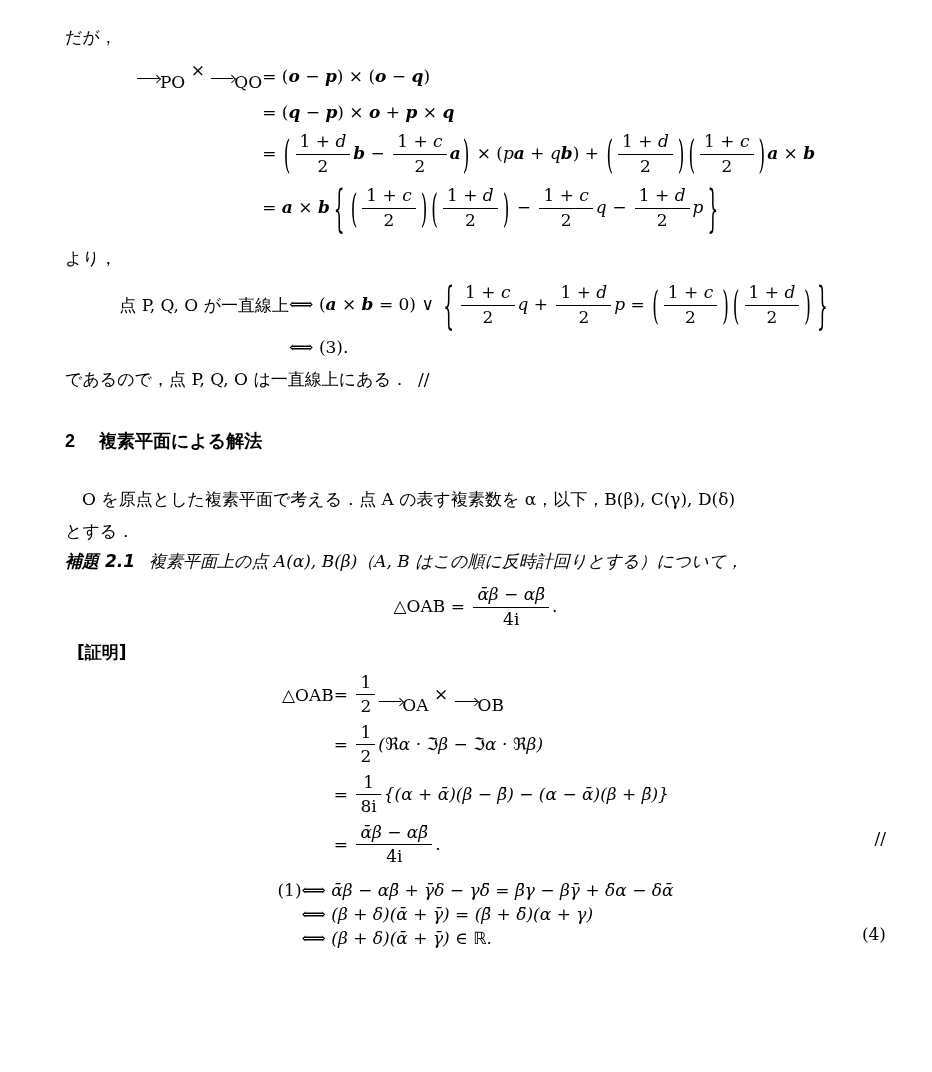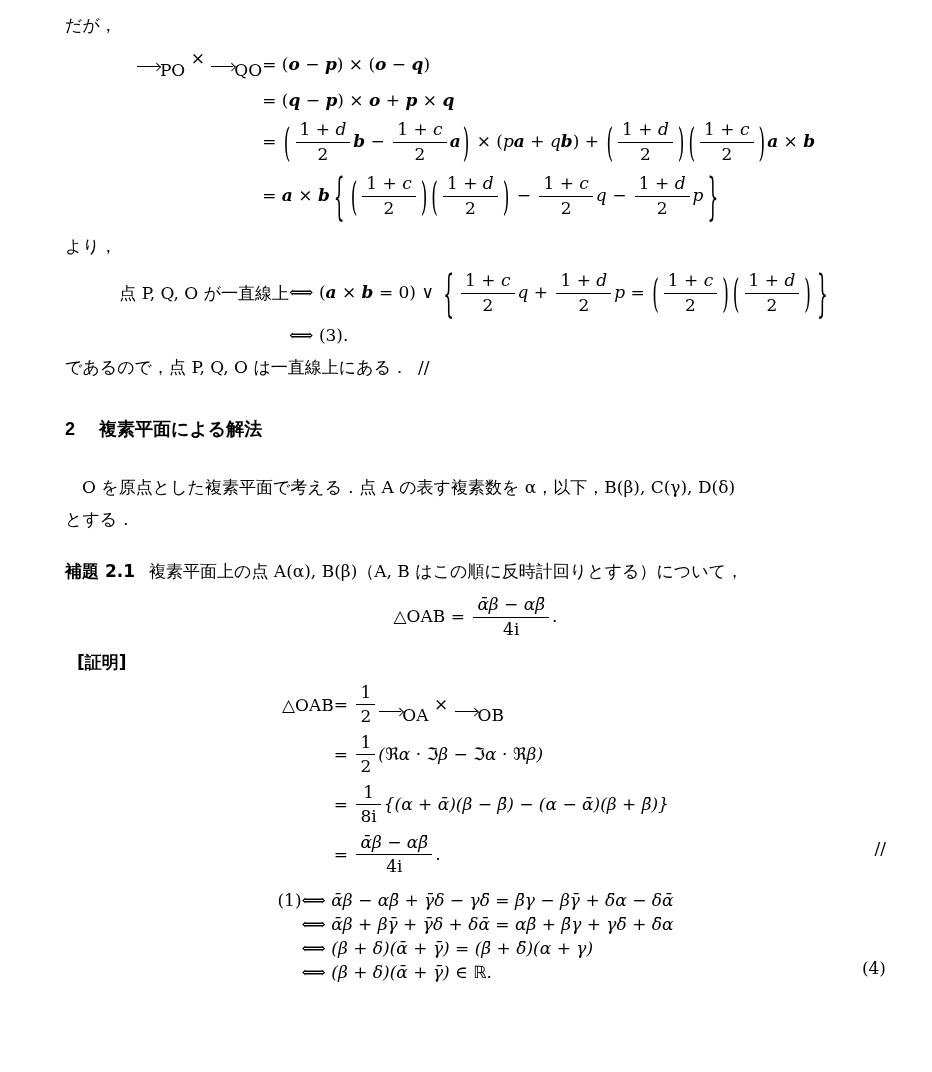--- a/index.html
+++ b/index.html
@@ -6,21 +6,21 @@
   html, body { margin: 0; padding: 0; background: #ffffff; }
   body {
     width: 932px; height: 1072px;
     color: #000000;
     font-family: "DejaVu Serif", "DejaVu Sans", serif;
     font-size: 17px;
   }
   .page {
     position: relative;
     width: 932px; height: 1072px;
-    padding: 10px 46px 0 65px;
+    padding: 22px 46px 0 65px;
     overflow: hidden;
     background: #ffffff;
   }
   .jp { line-height: 27px; }
   .m-daga  { margin-top: 2px; }
   .m-yori  { margin-top: 10px; }
   .m-dearu { margin-top: 4px; }
   .m-sate  { margin-top: 2px; }
   .m-ippou { margin-top: 2px; }
 
@@ -62,21 +62,21 @@
   .tag4 { bottom: 6px; }
 
   .section-h { margin: 36px 0 30px; font-size: 18px; font-weight: bold;
                font-family: Liberation Sans, sans-serif; }
   .sec-num { margin-right: 24px; }
 
   .para { margin: 0; line-height: 32px; }
   .pline { display: block; }
   .p-indent { text-indent: 17px; }
 
-  .lemma-head { margin-top: 22px; line-height: 28px; }
+  .lemma-head { line-height: 28px; font-style: italic; }
   .gothic { font-weight: bold; font-family: "DejaVu Sans", "Liberation Sans", sans-serif; }
   .lemma-label { margin-right: 14px; }
   .lemma-eq { text-align: center; margin: 10px 0 8px; }
   .proof-label { margin: 8px 12px 0; line-height: 28px; }
   .qed-inline { margin-left: 10px; }
 </style>
 </head>
 <body>
 
 <div class="page">
@@ -176,24 +176,20 @@
 
 
   <div class="eqblock rel chain-block">
     <div class="align a-chain">
       <div class="row">
         <div class="cl"><span class="tk-rm">(1)</span></div>
         <div class="cr"><span class="tk-rm">⟺ </span><span class="tk-it">ᾱβ − αβ̄ + γ̄δ − γδ̄ = β̄γ − βγ̄ + δ̄α − δᾱ</span></div>
       </div>
       <div class="row">
         <div class="cl"></div>
-        <div class="cr"><span class="tk-rm">⟺ </span><span class="tk-it">ᾱβ + βγ̄ + γ̄δ + δᾱ = αβ̄ + β̄γ + γδ̄ + δ̄α</span></div>
-      </div>
-      <div class="row">
-        <div class="cl"></div>
         <div class="cr"><span class="tk-rm">⟺ </span><span class="tk-it">(β + δ)(ᾱ + γ̄) = (β̄ + δ̄)(α + γ)</span></div>
       </div>
       <div class="row">
         <div class="cl"></div>
         <div class="cr"><span class="tk-rm">⟺ </span><span class="tk-it">(β + δ)(ᾱ + γ̄) ∈ ℝ.</span></div>
       </div>
     </div>
     <span class="side-tag tag4">(4)</span>
   </div>
 

